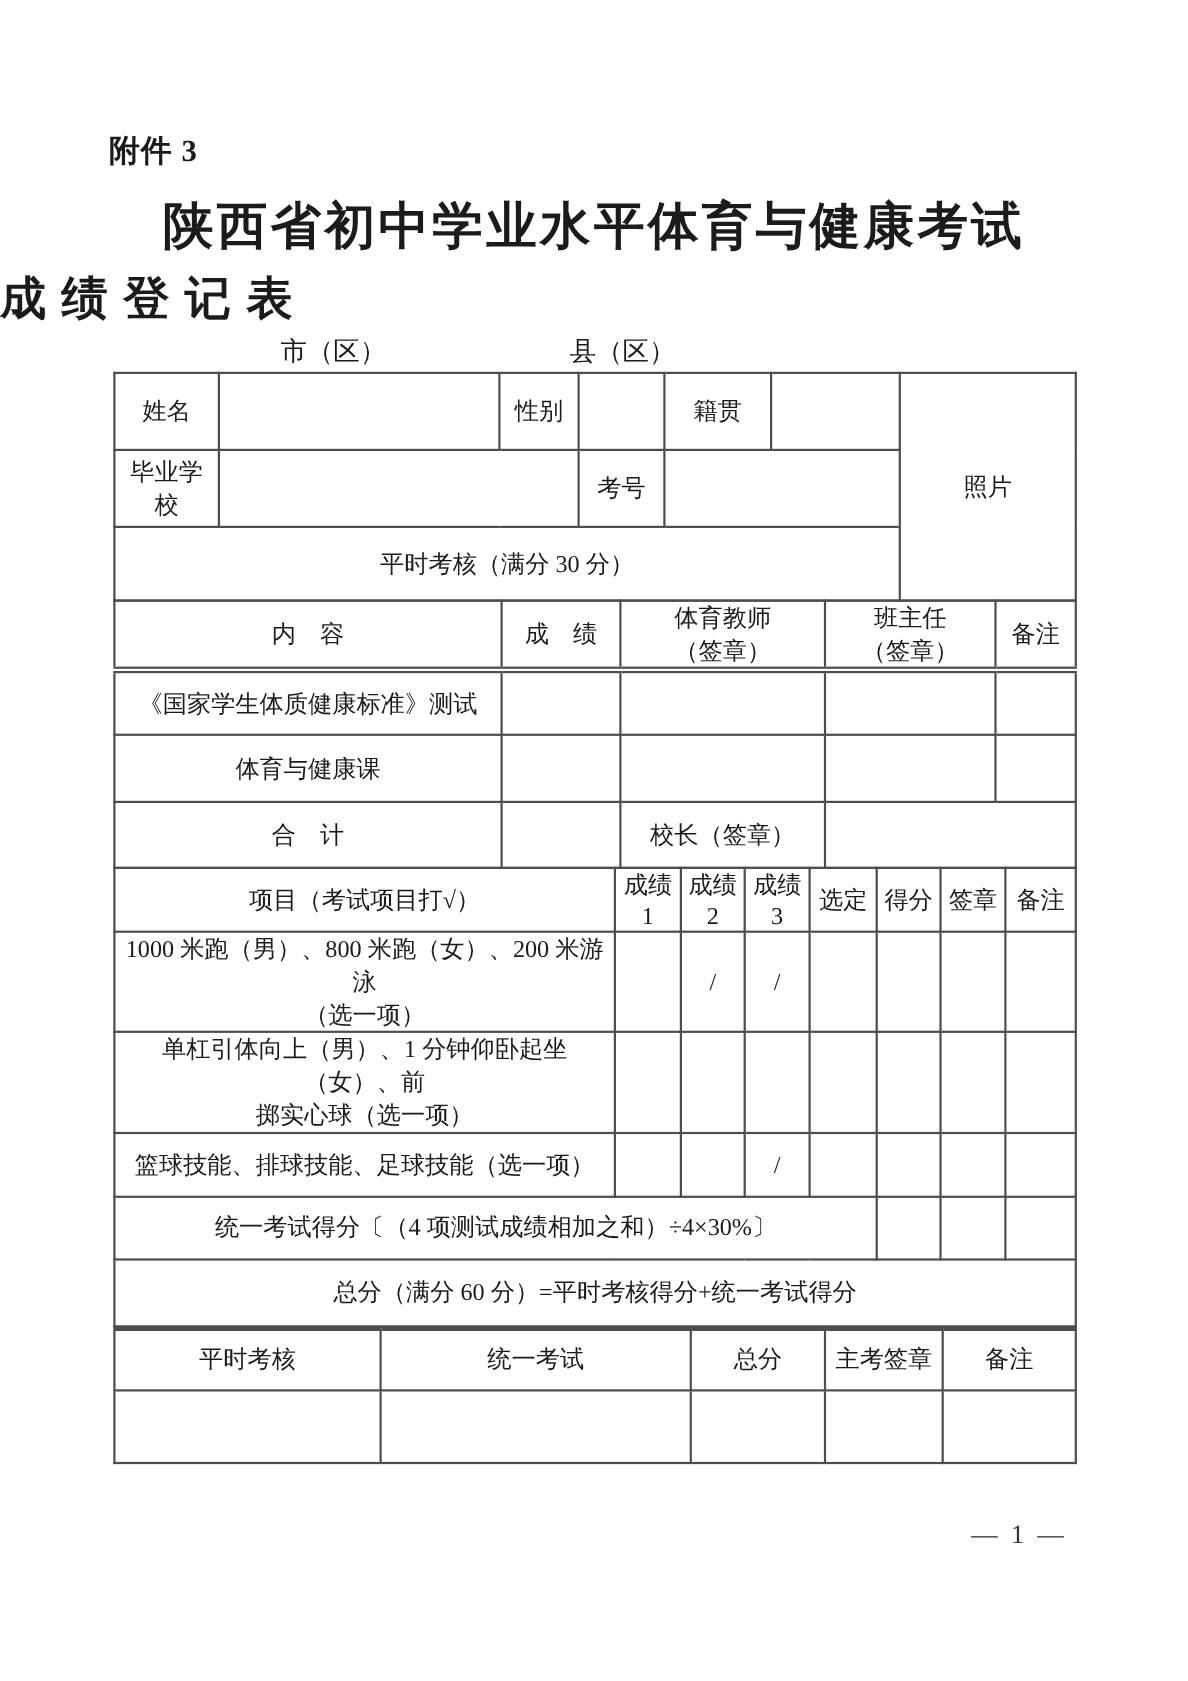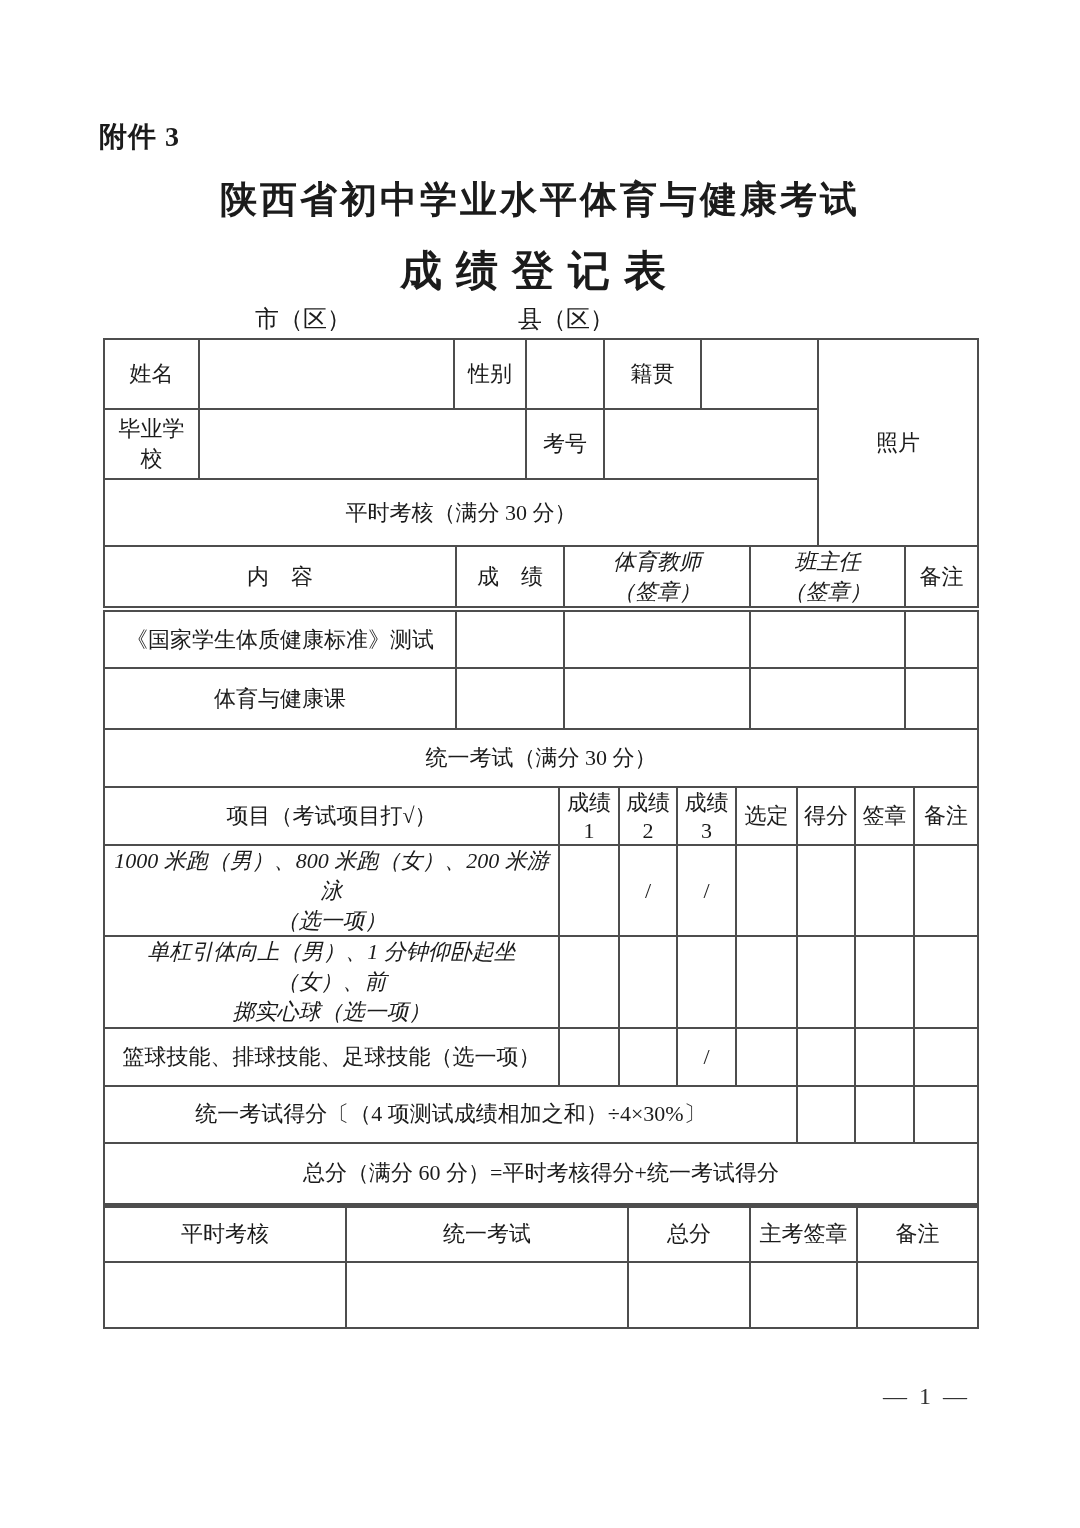--- a/index.html
+++ b/index.html
@@ -10,43 +10,43 @@
     font-family:"Liberation Serif","DejaVu Serif",serif;
     color:#1b1b1b;
     overflow:hidden;
   }
   .attachment{
     position:absolute;left:99px;top:118px;
     font-size:28px;font-weight:600;letter-spacing:1px;
   }
   .title-line1{
     position:absolute;left:0;top:175px;width:100%;
-    text-align:center;font-size:37px;font-weight:bold;letter-spacing:3px;
+    text-align:center;font-size:46px;font-weight:bold;letter-spacing:3px;
   }
   .title-line2{
     position:absolute;left:0;top:243px;width:100%;
-    text-align:center;font-size:42px;font-weight:bold;letter-spacing:14px;
+    text-align:left;font-size:42px;font-weight:bold;letter-spacing:14px;
   }
   .region-line{position:absolute;top:303px;left:0;width:100%;height:32px;font-size:24px;font-family:Liberation Serif, serif;}
   .region-city{position:absolute;left:255px;}
   .region-county{position:absolute;left:518px;}
   .tables{position:absolute;left:103px;top:338px;width:966px;}
   table.tbl{
     border-collapse:collapse;table-layout:fixed;width:874px;
   }
   table.tbl + table.tbl{margin-top:-2px;}
   .tbl td{
     border:2px solid #4d4d4d;
     text-align:center;vertical-align:middle;
     font-size:22px;padding:0 4px;box-sizing:border-box;
     overflow:hidden;
   }
   tr.dbl-bottom td{border-bottom:6px double #4d4d4d;}
   tr.thick-top td{border-top:5px solid #4d4d4d;margin-left:29px;}
-  .prewrap{white-space:pre-line;line-height:1.35;font-style:italic;}
+  .prewrap{white-space:pre-line;line-height:1.35;}
   .slash{font-size:22px;}
   .page-number{
     position:absolute;top:1383px;right:110px;
     font-size:24px;letter-spacing:3px;color:#333;
   }
 </style>
 </head>
 <body>
 
 <div class="page">
@@ -119,38 +119,41 @@
         <td></td>
         <td></td>
       </tr>
       <tr style="height:61px">
         <td>体育与健康课</td>
         <td></td>
         <td></td>
         <td></td>
         <td></td>
       </tr>
+      <tr style="height:60px">
+        <td>合　计</td>
+        <td></td>
+        <td>校长（签章）</td>
+        <td colspan="2"></td>
+      </tr>
     </tbody>
       </table>
 
     <table class="tbl">
       <colgroup>
         <col style="width:455px">
           <col style="width:60px">
           <col style="width:58px">
         <col style="width:59px">
           <col style="width:61px">
           <col style="width:58px">
         <col style="width:59px">
           <col style="width:64px">
       </colgroup>
       <tbody>
-          <tr style="height:58px">
-        <td colspan="8">统一考试（满分 30 分）</td>
-      </tr>
       <tr style="height:55px">
         <td>项目（考试项目打√）</td>
         <td>成绩1</td>
         <td>成绩2</td>
         <td>成绩3</td>
         <td>选定</td>
         <td>得分</td>
         <td>签章</td>
         <td>备注</td>
       </tr>

